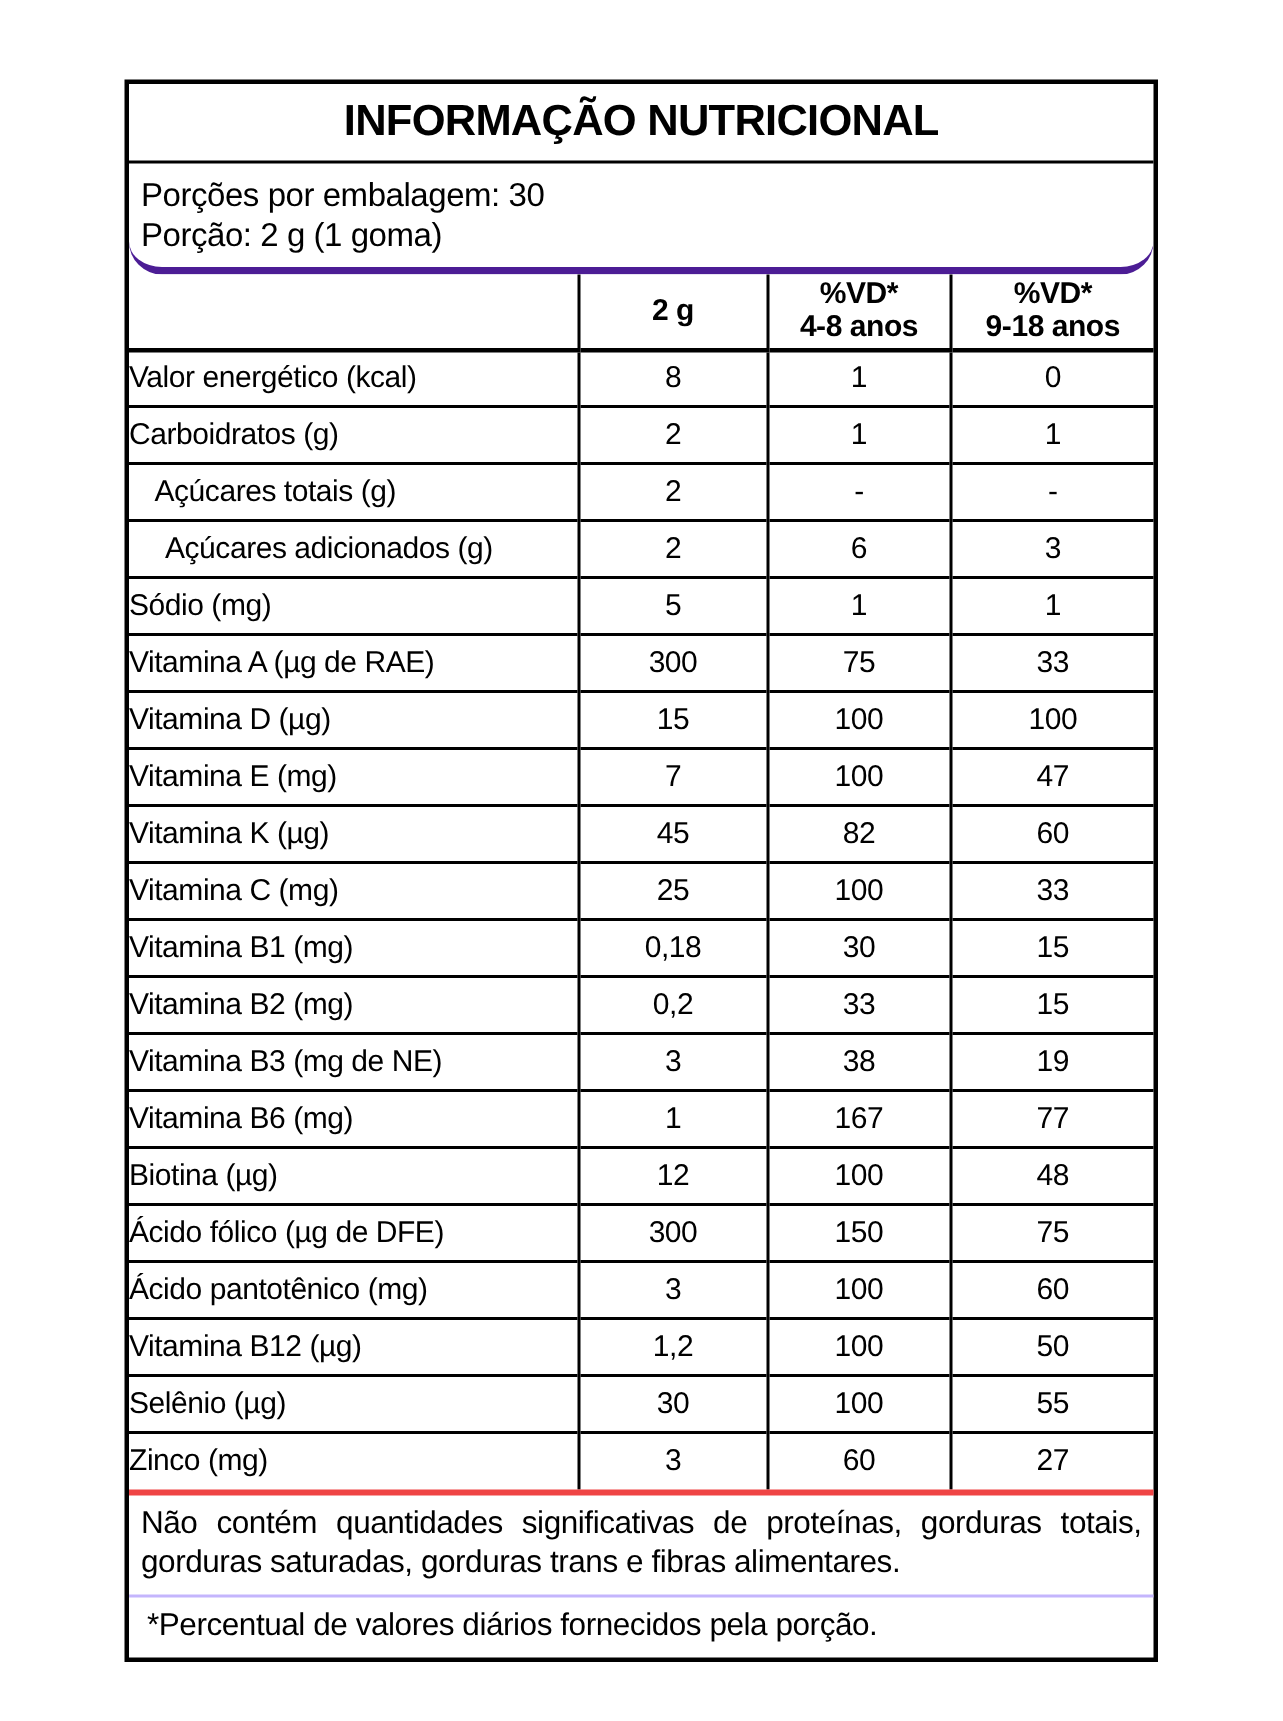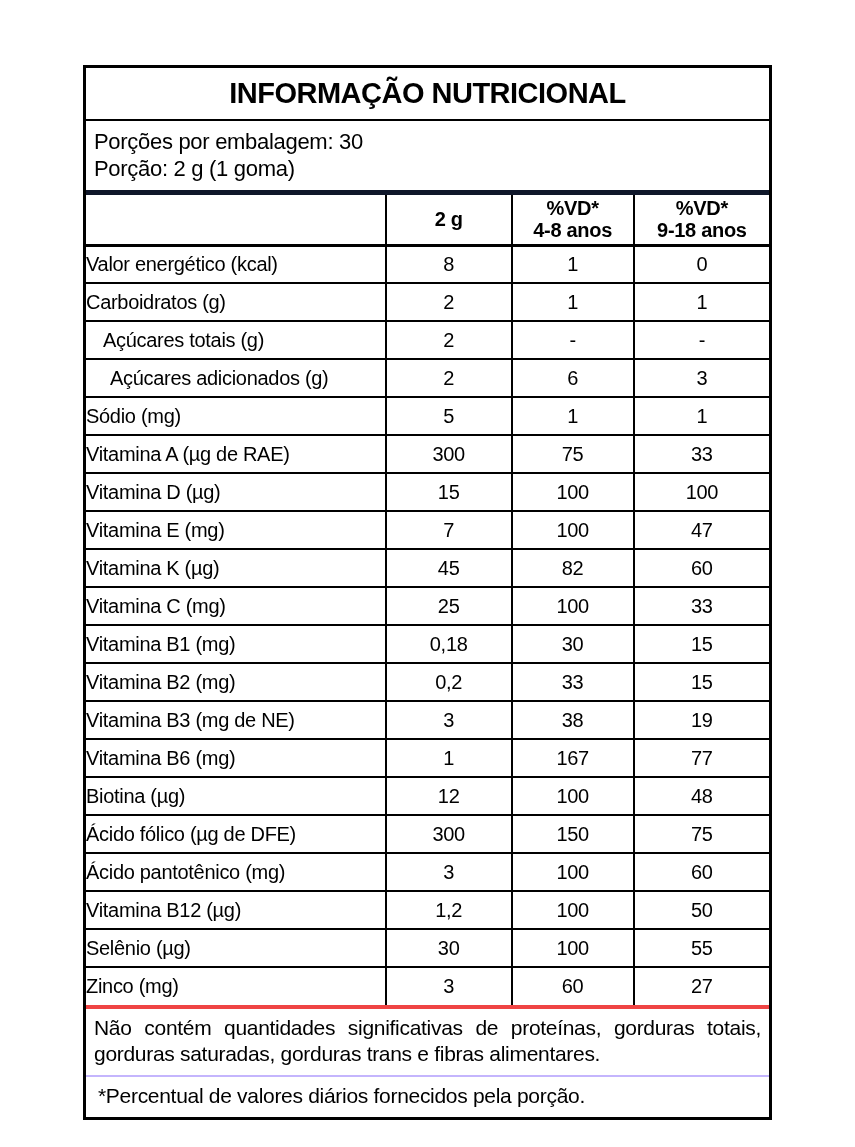--- a/index.html
+++ b/index.html
@@ -12,41 +12,42 @@
   .page {
     width: 855px;
     height: 1147px;
     background: #ffffff;
     position: relative;
     overflow: hidden;
   }
   .panel {
     position: absolute;
     left: 83px;
-    top: 65px;
+    top: 53px;
     width: 689px;
     border: 3px solid #000000;
     box-sizing: border-box;
     background: #ffffff;
     letter-spacing: -0.3px;
   }
   .title {
     text-align: center;
     font-weight: bold;
     font-size: 29px;
     line-height: 51px;
     height: 51px;
     border-bottom: 2px solid #000000;
     letter-spacing: -0.5px;
   }
   .servings {
     padding: 7px 8px 8px 8px;
     font-size: 22px;
     line-height: 27px;
-    border-bottom: 5px solid #0f172a;
+    border-bottom: 5px solid #4c1d95;
+    border-radius: 22px;
   }
   table.nutrition {
     width: 100%;
     border-collapse: collapse;
     table-layout: fixed;
   }
   table.nutrition col.c-label { width: 43.9%; }
   table.nutrition col.c-amt   { width: 18.4%; }
   table.nutrition col.c-vd1   { width: 17.9%; }
   table.nutrition col.c-vd2   { width: 19.8%; }

